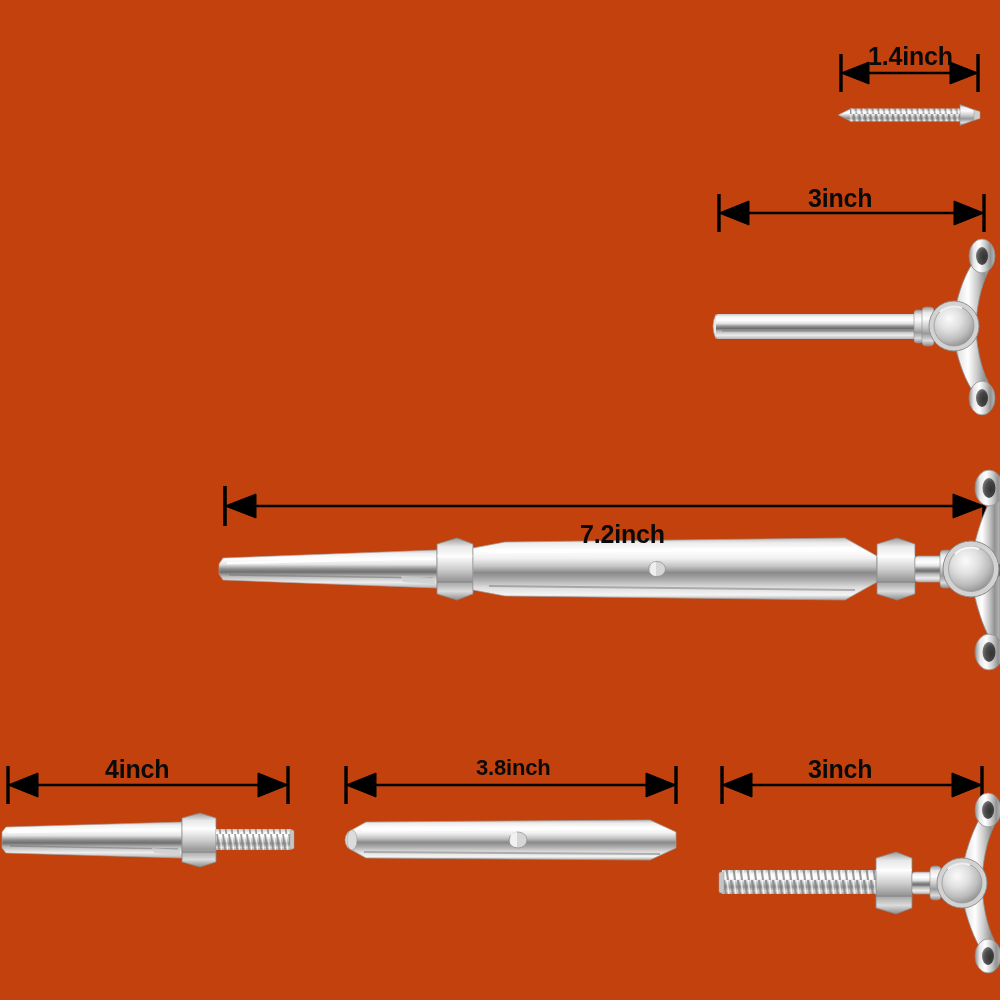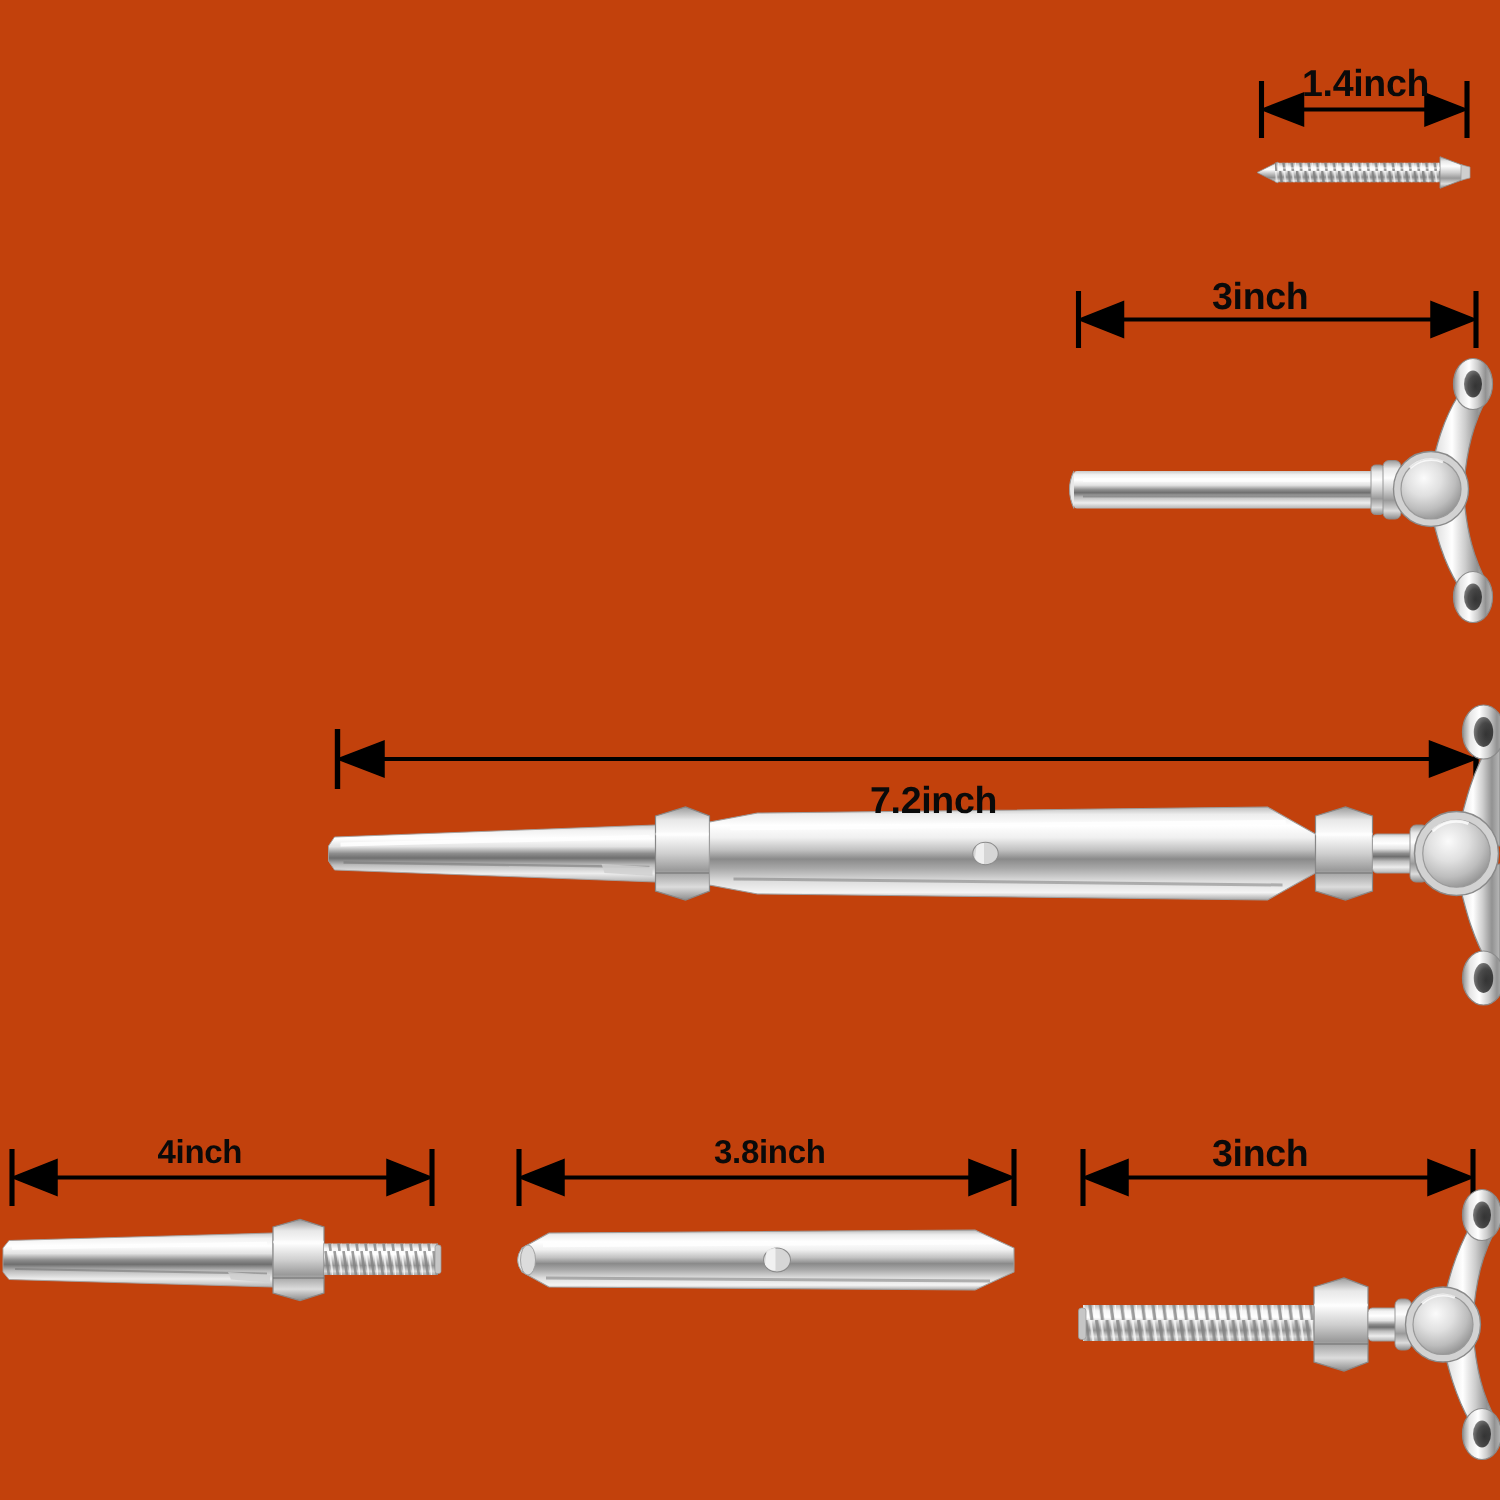--- a/index.html
+++ b/index.html
@@ -283,21 +283,21 @@
 
       <path d="M182 8 L200 3 L216 8 L216 52 L200 57 L182 52 Z" fill="url(#steelNut)" stroke="#888888" stroke-width="0.8"></path>
       <line x1="182" y1="18" x2="216" y2="18" stroke="#ffffff" stroke-width="1.6" opacity="0.65"></line>
       <line x1="182" y1="42" x2="216" y2="42" stroke="#6f6f6f" stroke-width="1.4" opacity="0.5"></line>
 
       <rect x="216" y="19" width="76" height="21" fill="url(#steelThread)"></rect>
       <rect x="216" y="19" width="76" height="21" fill="url(#threadTicksFine)" opacity="0.95"></rect>
       <rect x="290" y="20" width="4" height="19" rx="1.5" fill="#c6c6c6" stroke="#9a9a9a" stroke-width="0.5"></rect>
     </svg>
   </div>
-  <div class="dim-label" style="left:105px; top:755px; font-size:22px;">4inch</div>
+  <div class="dim-label" style="left:105px; top:755px; font-size:25px;">4inch</div>
 
   <div class="part-group" style="left:340px; top:812px;">
     <svg width="350" height="58" viewBox="0 0 350 58">
       <path d="M8 20 L26 10 L310 8 L336 20 L336 36 L310 48 L26 46 L8 36 Z" fill="url(#steelBarrel)" stroke="#9e9e9e" stroke-width="0.7"></path>
 
       <path d="M8 20 q-6 8 0 16 q8 -8 0 -16Z" fill="#e6e6e6" stroke="#9a9a9a" stroke-width="0.6"></path>
       <ellipse cx="12" cy="28" rx="5" ry="10" fill="#dcdcdc" stroke="#9c9c9c" stroke-width="0.6"></ellipse>
       <line x1="22" y1="18" x2="322" y2="16" stroke="#ffffff" stroke-width="3" opacity="0.88"></line>
       <line x1="24" y1="40" x2="320" y2="42" stroke="#6b6b6b" stroke-width="2" opacity="0.45"></line>
 

